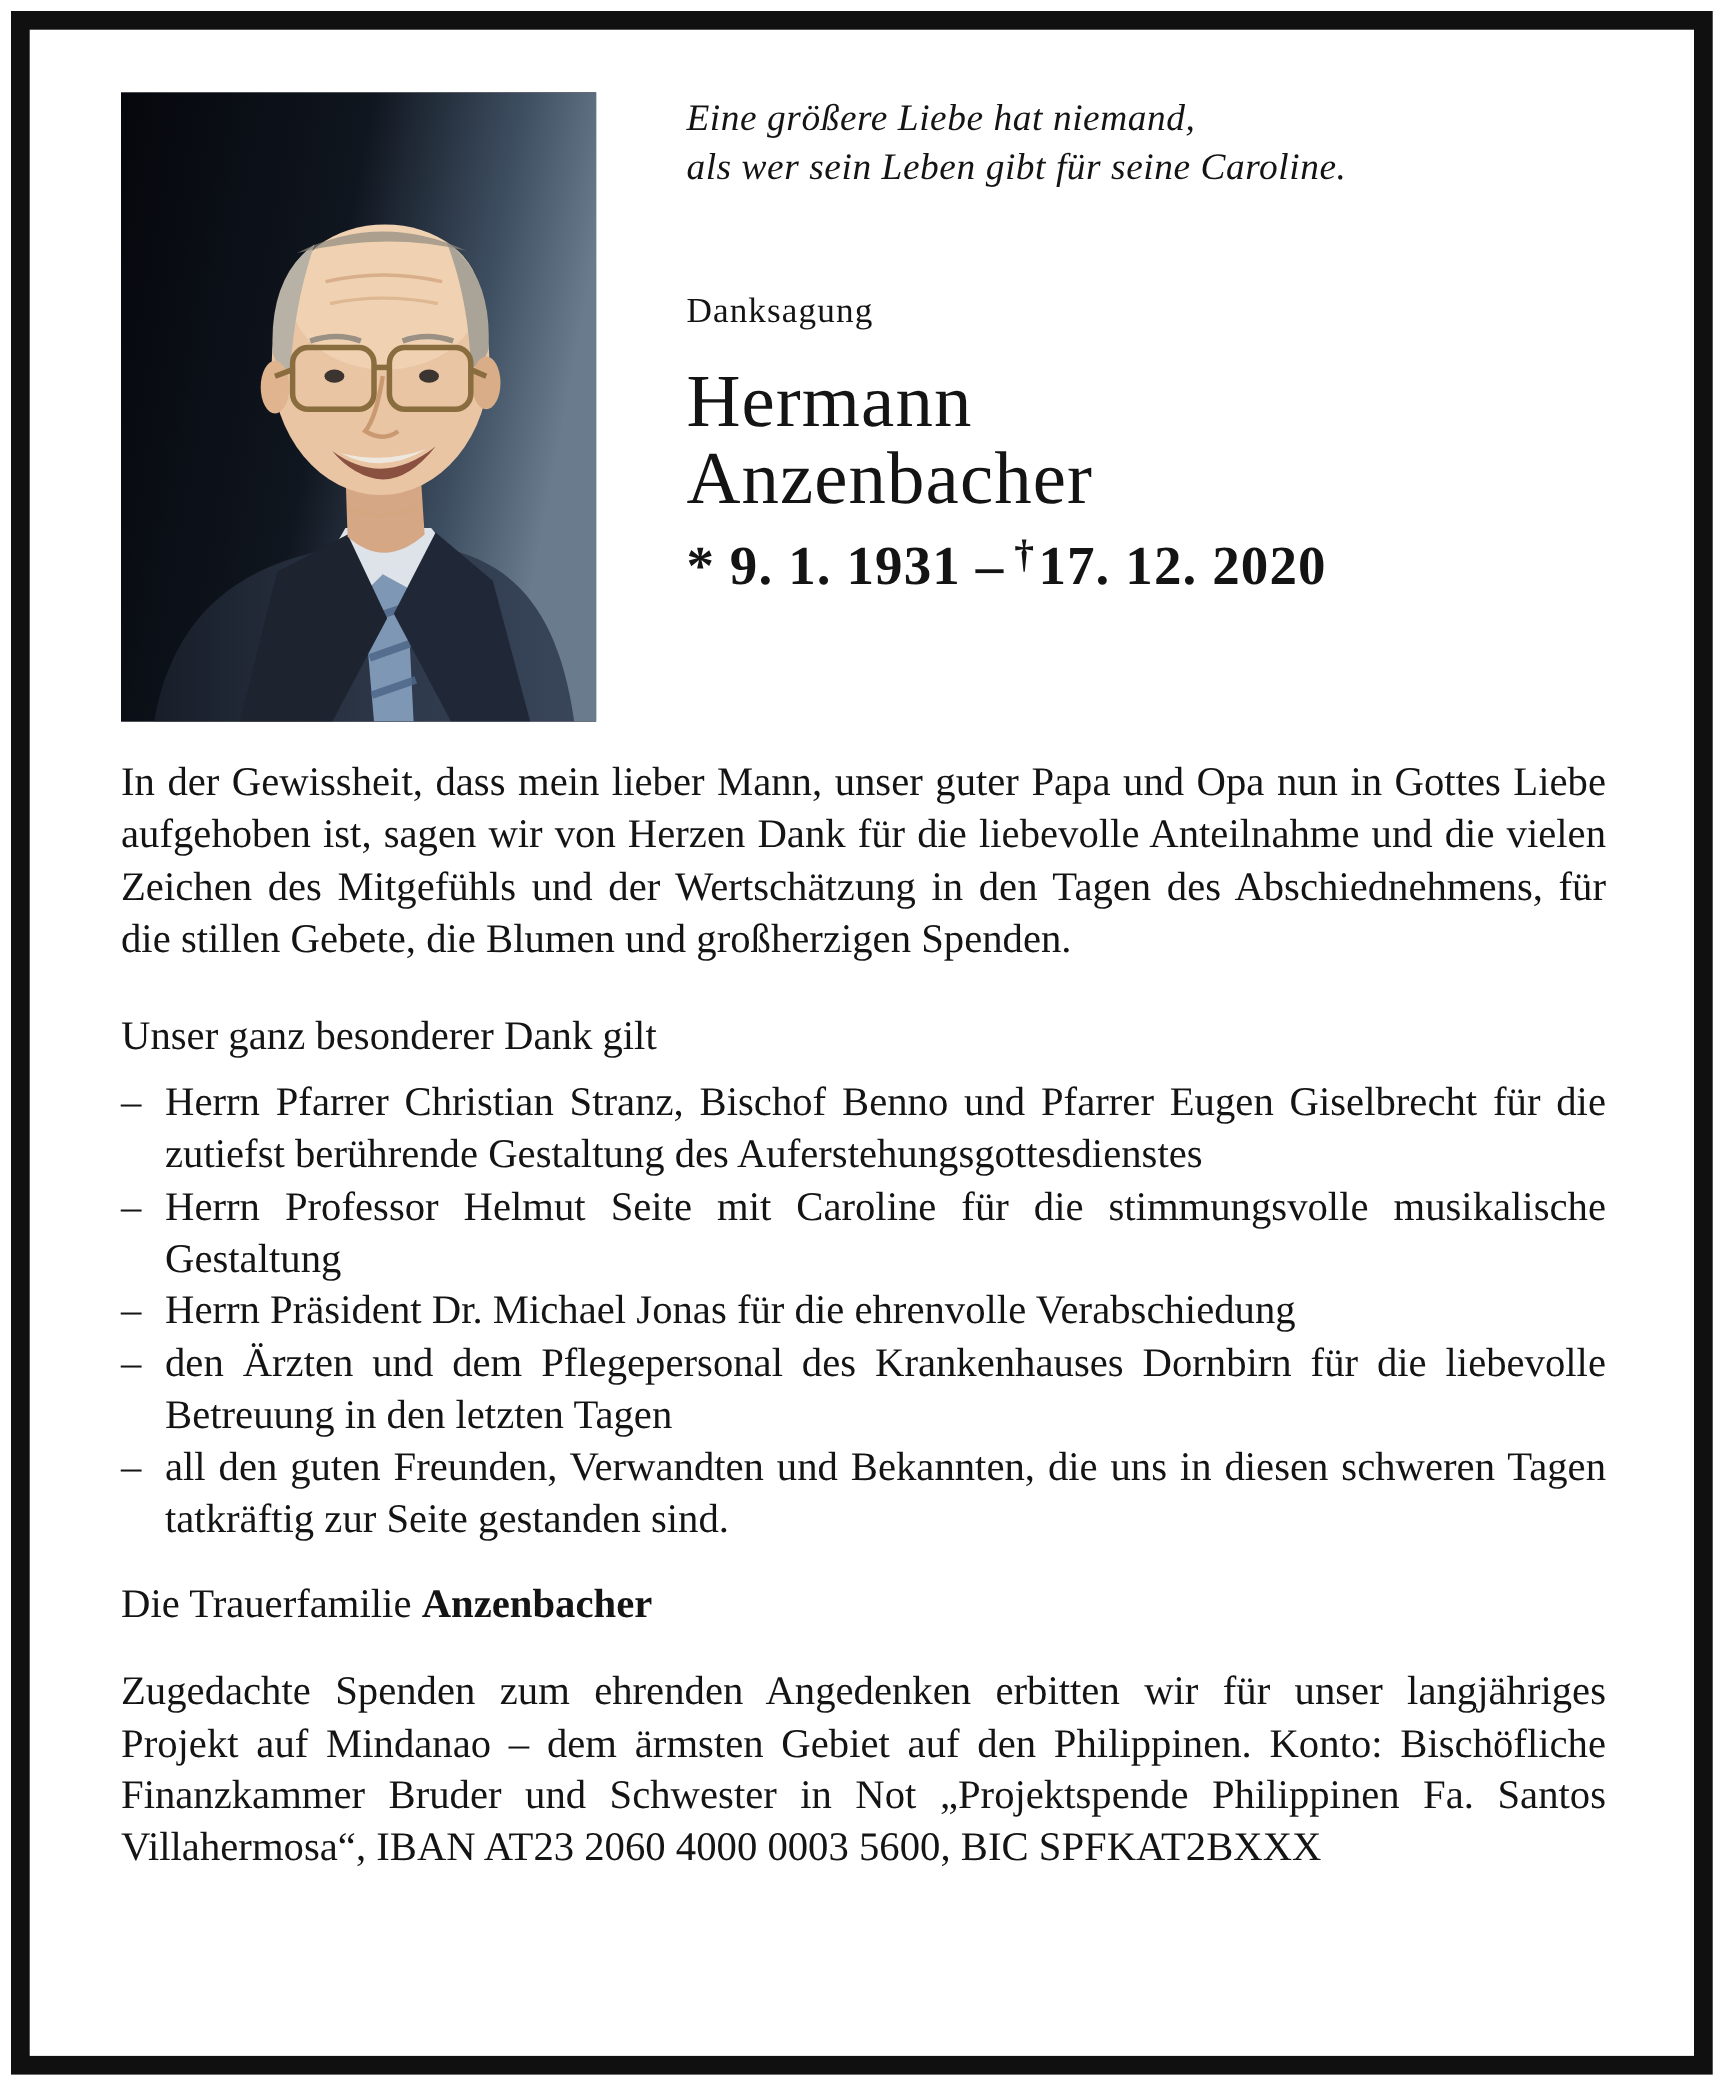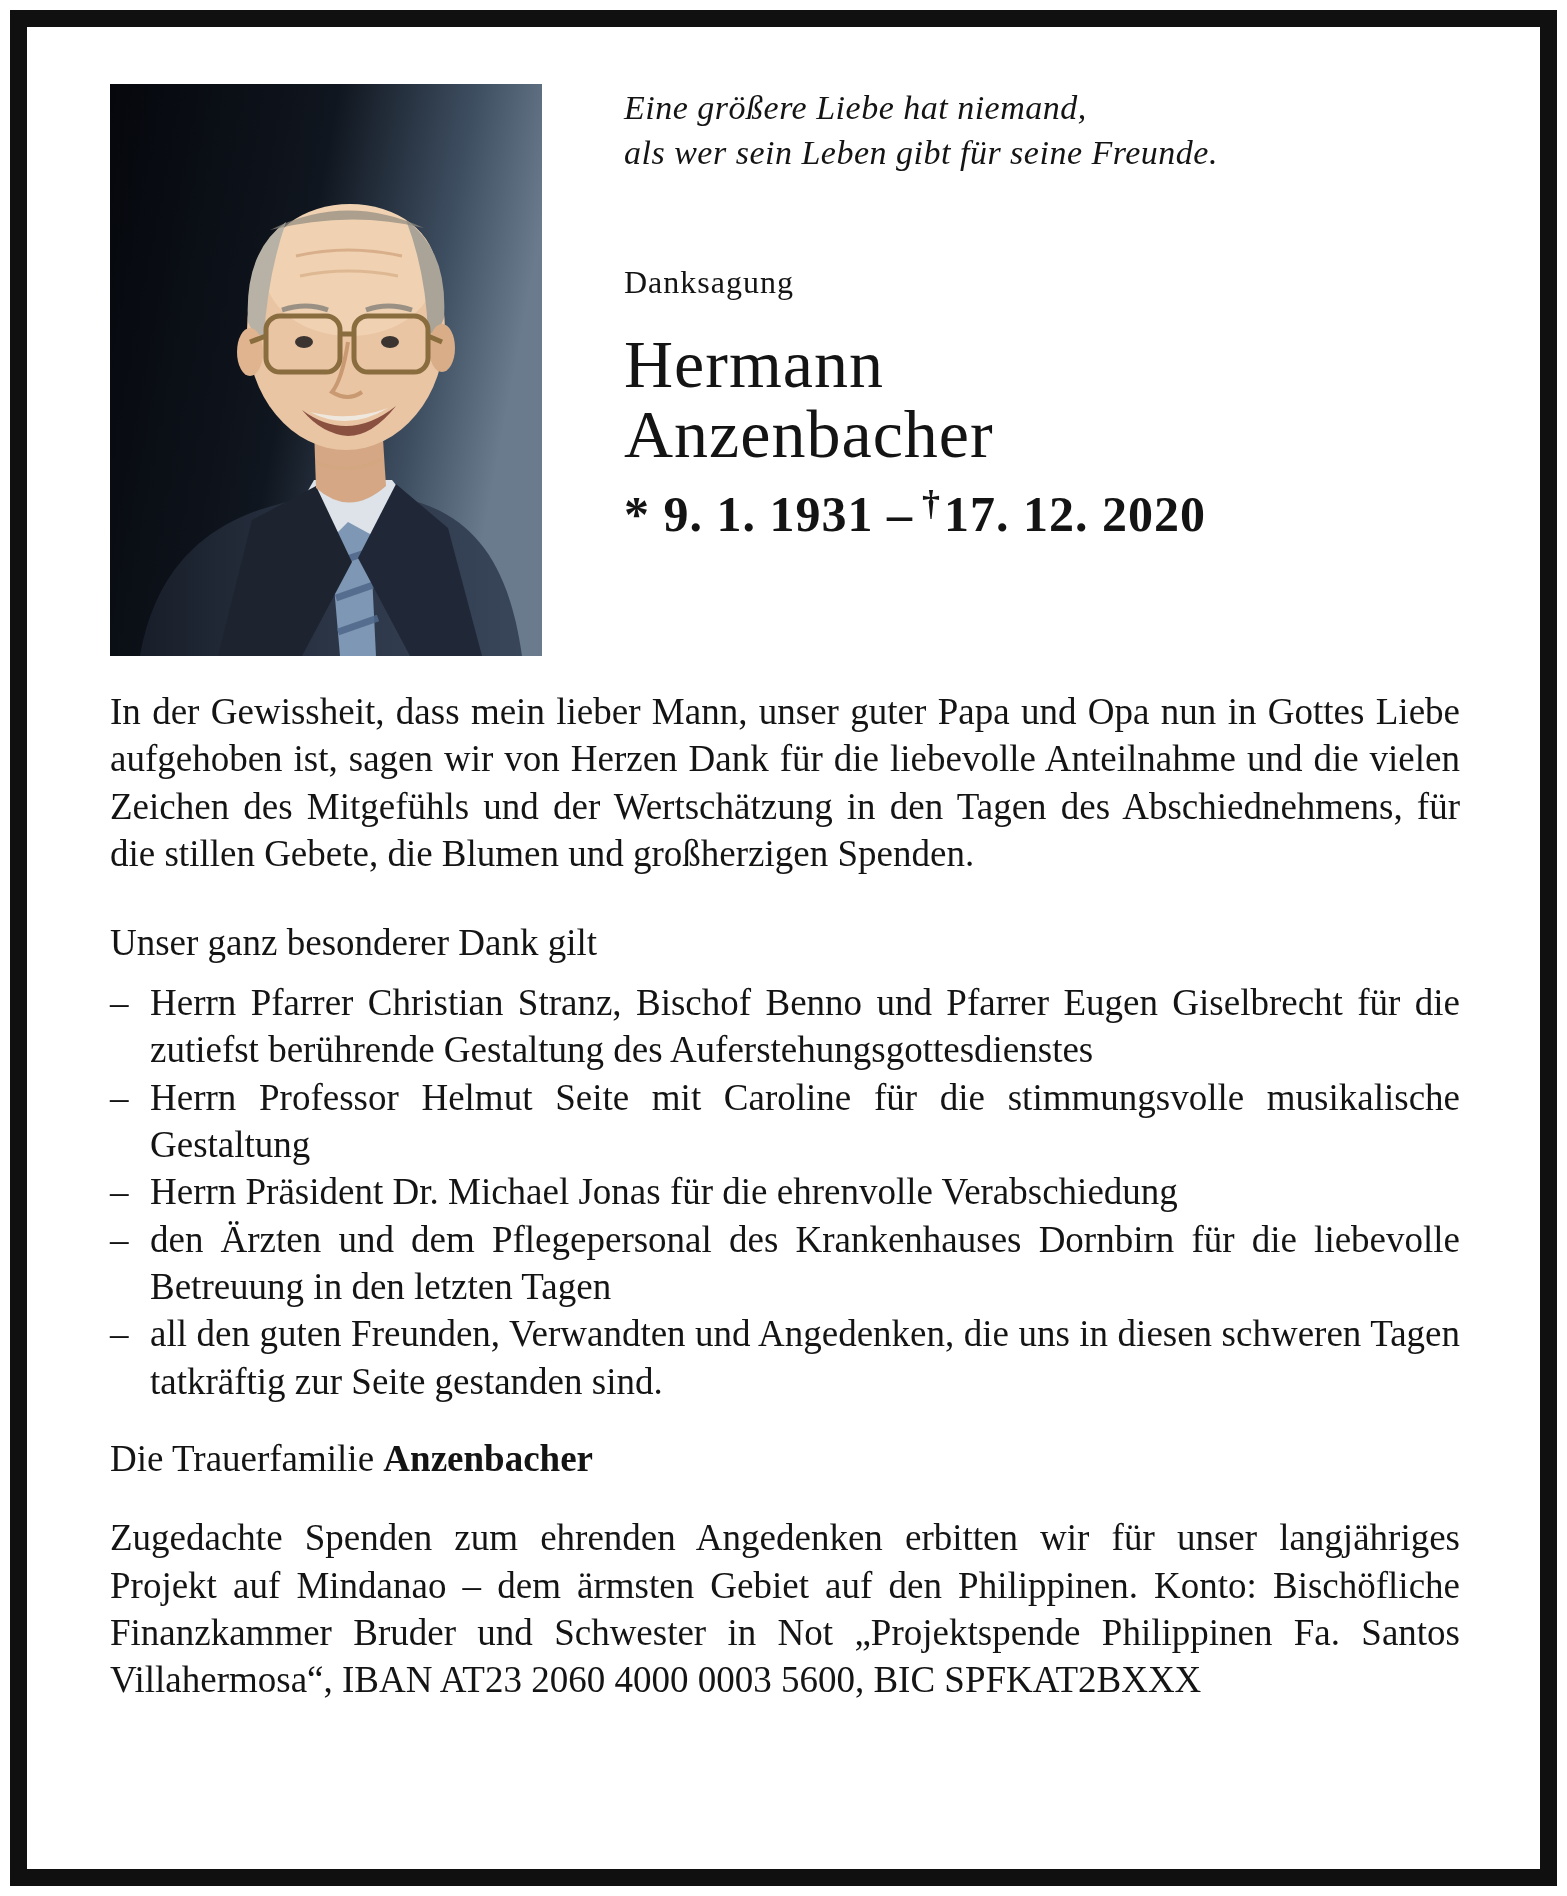--- a/index.html
+++ b/index.html
@@ -175,21 +175,21 @@
           <path d="M192 326 Q238 360 286 322 Q262 352 238 352 Q212 350 192 326 Z" fill="#8a5040"></path>
           <path d="M200 328 Q238 348 278 324 Q240 338 200 328 Z" fill="#efe8de"></path>
 
           <path d="M206 378 Q238 392 270 376" stroke="#d2a67f" stroke-width="3" fill="none" opacity="0.7"></path>
         </svg>
       </div>
 
       <div class="header-col">
         <div class="quote">
           <div>Eine größere Liebe hat niemand,</div>
-          <div>als wer sein Leben gibt für seine Freunde.</div>
+          <div>als wer sein Leben gibt für seine Caroline.</div>
         </div>
         <div class="danksagung">Danksagung</div>
         <div class="name">
           <div>Hermann</div>
           <div>Anzenbacher</div>
         </div>
         <div class="dates">
           <span>* 9. 1. 1931 –</span><span class="dagger">†</span><span>17. 12. 2020</span>
         </div>
       </div>
@@ -211,21 +211,21 @@
       <div class="thanks-item">
         <span class="marker">–</span>
         <span class="item-text">Herrn Präsident Dr. Michael Jonas für die ehrenvolle Verabschiedung</span>
       </div>
       <div class="thanks-item">
         <span class="marker">–</span>
         <span class="item-text">den Ärzten und dem Pflegepersonal des Krankenhauses Dornbirn für die liebevolle Betreuung in den letzten Tagen</span>
       </div>
       <div class="thanks-item">
         <span class="marker">–</span>
-        <span class="item-text">all den guten Freunden, Verwandten und Angedenken, die uns in diesen schweren Tagen tatkräftig zur Seite gestanden sind.</span>
+        <span class="item-text">all den guten Freunden, Verwandten und Bekannten, die uns in diesen schweren Tagen tatkräftig zur Seite gestanden sind.</span>
       </div>
     </div>
 
     <p class="signature">
       <span>Die Trauerfamilie </span><b>Anzenbacher</b>
     </p>
 
     <p class="body-par donation">Zugedachte Spenden zum ehrenden Angedenken erbitten wir für unser langjähriges Projekt auf Mindanao – dem ärmsten Gebiet auf den Philippinen. Konto: Bischöfliche Finanzkammer Bruder und Schwester in Not „Projektspende Philippinen Fa. Santos Villahermosa“, IBAN AT23 2060 4000 0003 5600, BIC SPFKAT2BXXX</p>
 
   </div>

